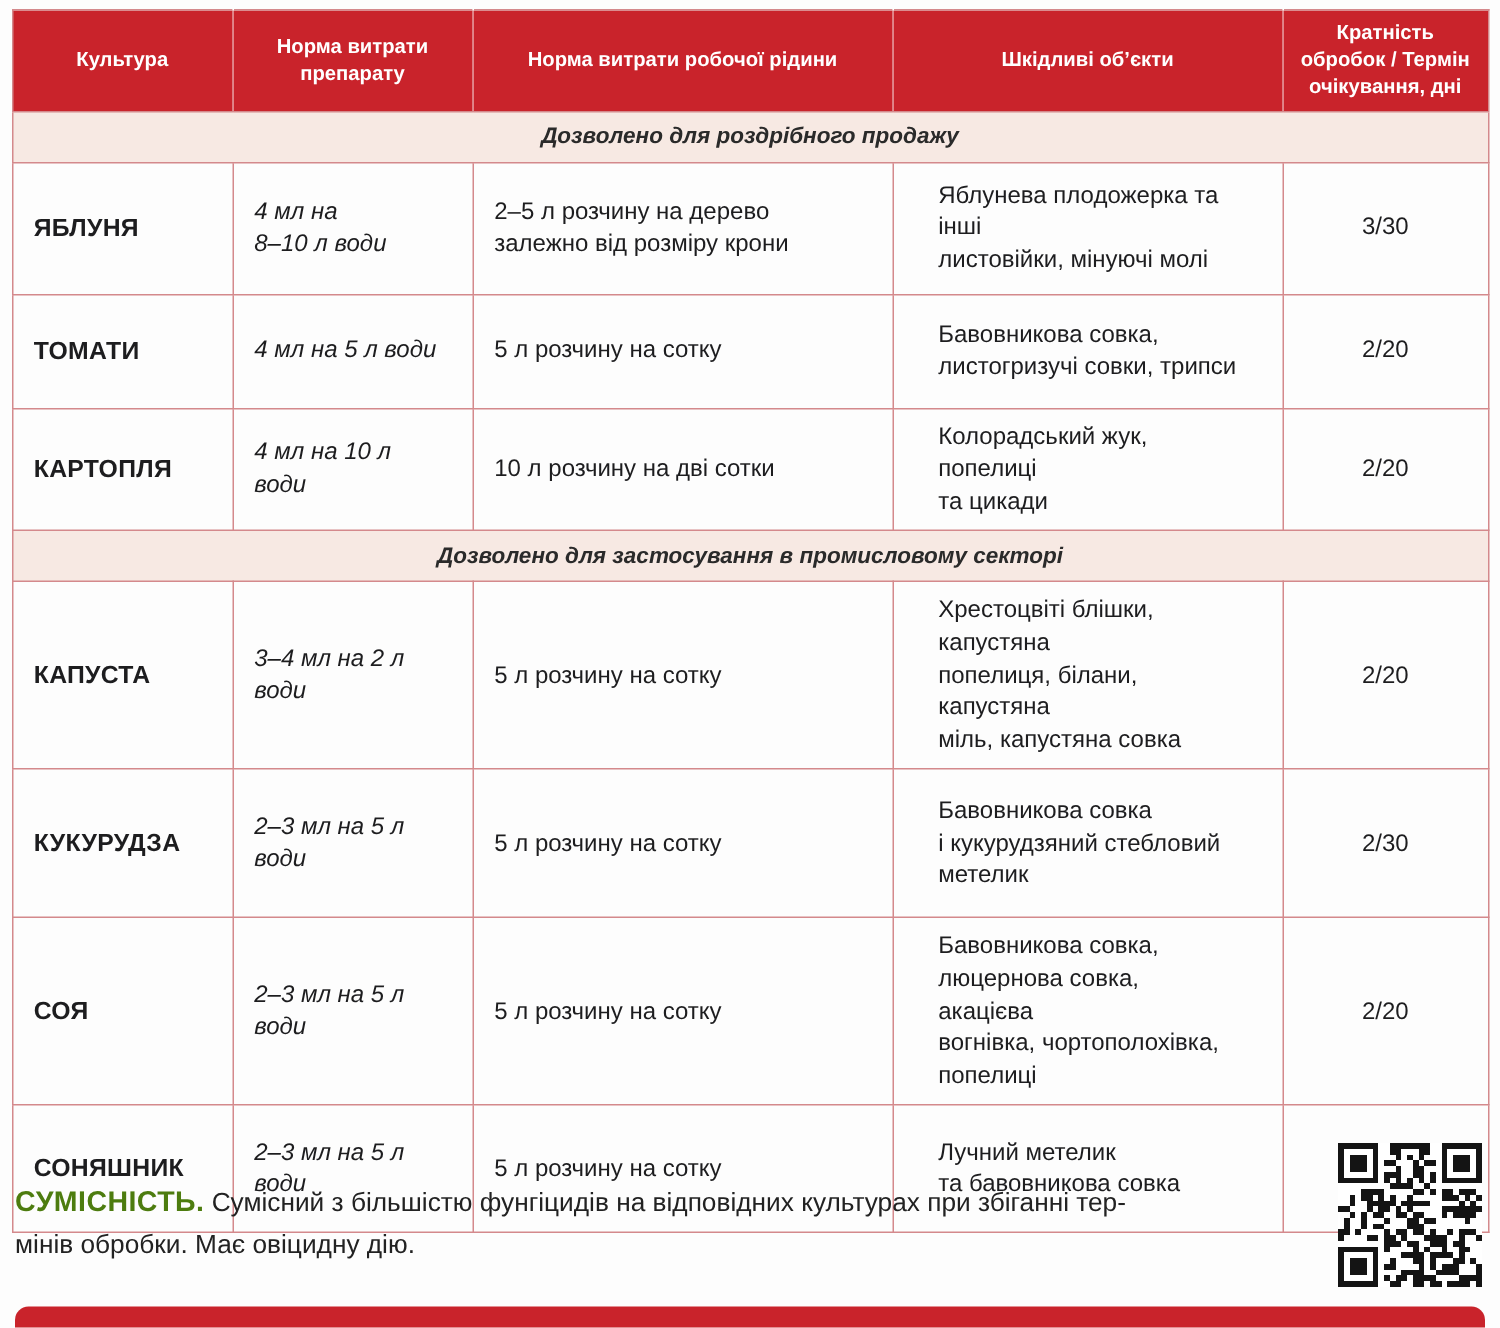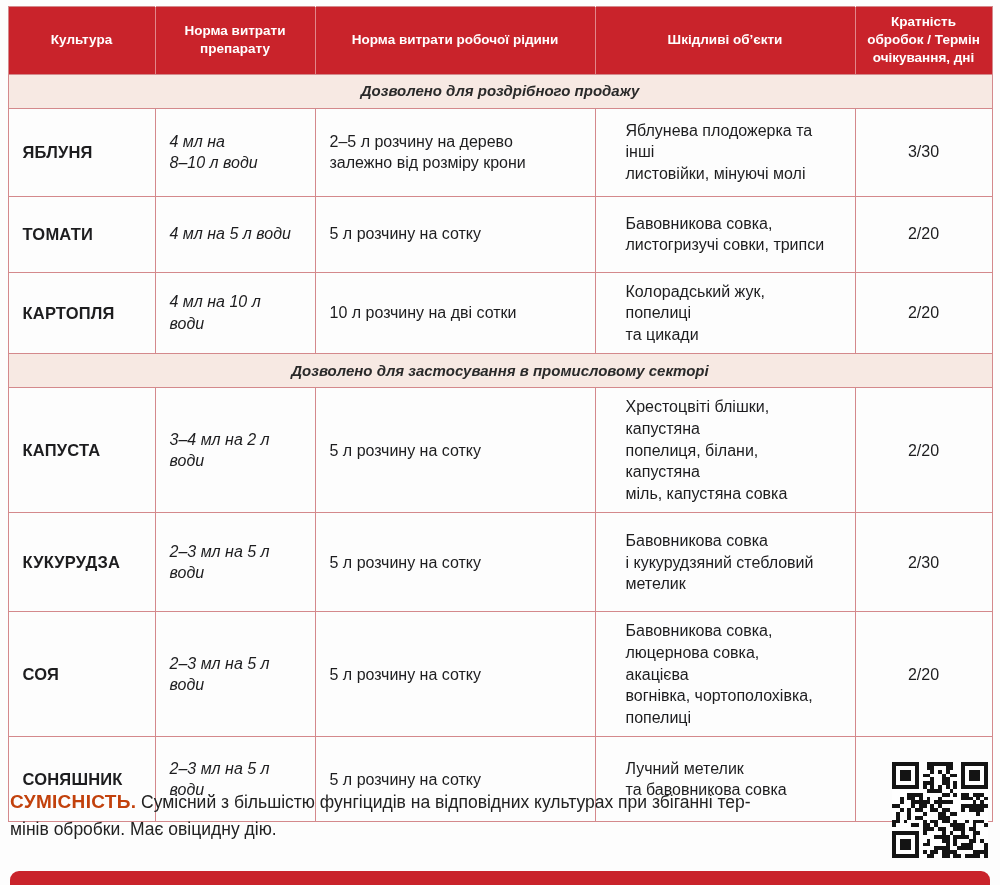--- a/index.html
+++ b/index.html
@@ -33,21 +33,21 @@
   td.crop-cell{font-weight:bold;font-size:16.5px;letter-spacing:.2px;padding:8px 10px 8px 14px;}
   td.dose-cell{padding:8px 14px;white-space:pre-line;font-style:italic;}
   td.liquid-cell{padding:8px 14px;white-space:pre-line;}
   td.pests-cell{padding:8px 30px;white-space:pre-line;}
   td.rate-cell{text-align:center;padding:8px 6px;}
 
   .footer-note{
     position:absolute;left:10px;top:770px;width:862px;
     font-size:17.5px;line-height:1.5;color:#222;
   }
-  .footer-note .label{color:#c2410c;font-weight:bold;font-size:19px;letter-spacing:.3px;}
+  .footer-note .label{color:#4d7c0f;font-weight:bold;font-size:19px;letter-spacing:.3px;}
   .footer-note .text{white-space:pre-line;margin-top:12px;}
 
   .qr{position:absolute;right:12px;top:762px;width:96px;height:96px;background:#fff;}
 
   .bottom-bar{
     position:absolute;left:10px;right:10px;bottom:0;height:14px;
     background:#c9232b;border-radius:9px 9px 0 0;
   }
 </style>
 </head>

